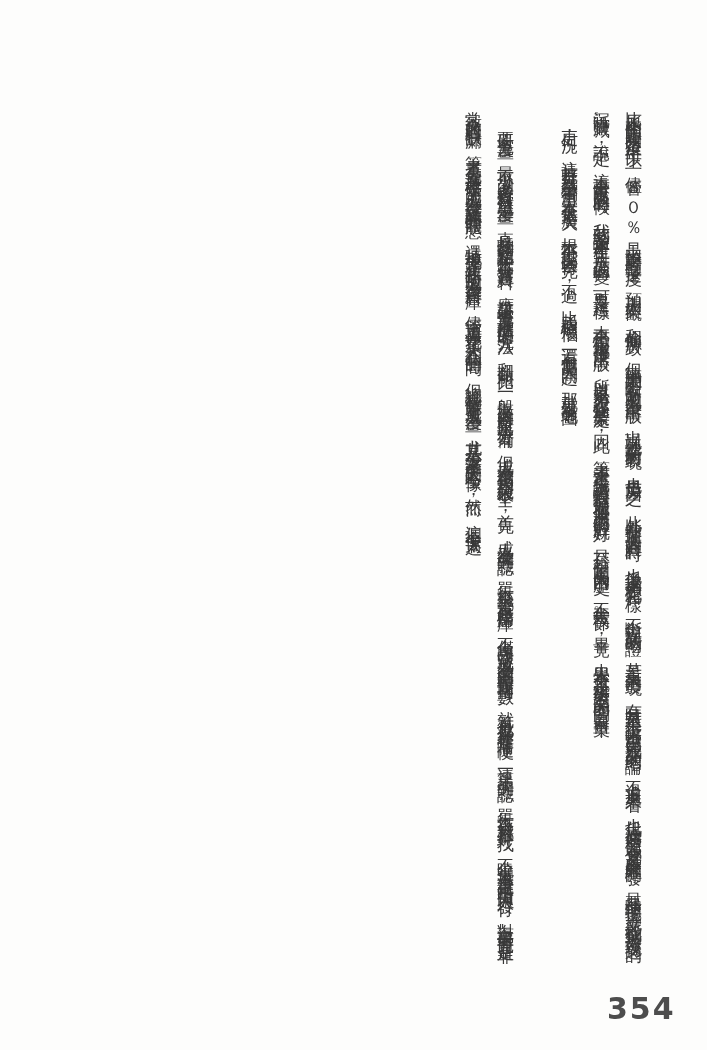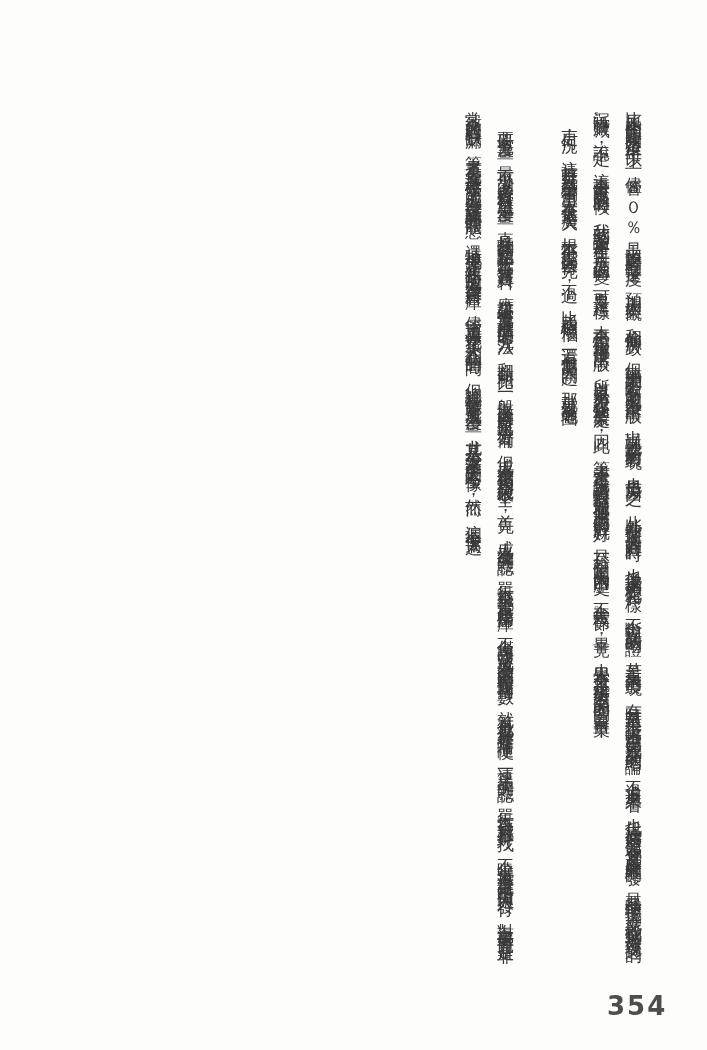--- a/index.html
+++ b/index.html
@@ -40,21 +40,21 @@
   }
   .text-block p.section-gap {
     margin-block-start: 32px; 
   }
   .page-number {
     position: absolute;
     left: 607px;
     top: 991px;
     font-family: "DejaVu Sans", "Liberation Sans", sans-serif;
     font-weight: bold;
-    font-size: 26px;
+    font-size: 30px;
     letter-spacing: 2px;
     color: #4d4d4d;
   }
 </style>
 </head>
 <body>
 
 <div class="page">
 
   <div class="text-block">

